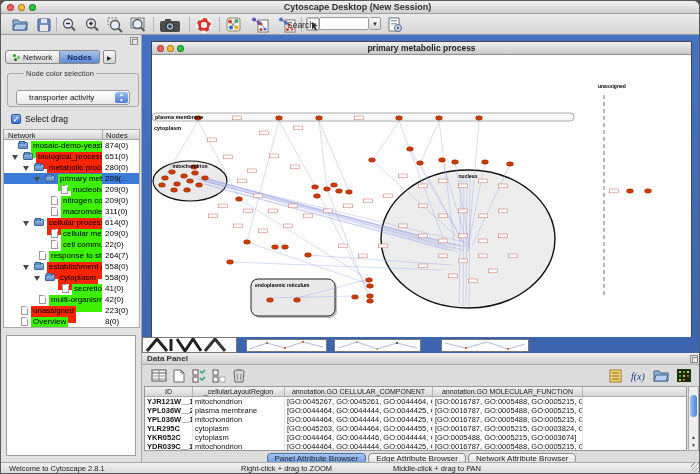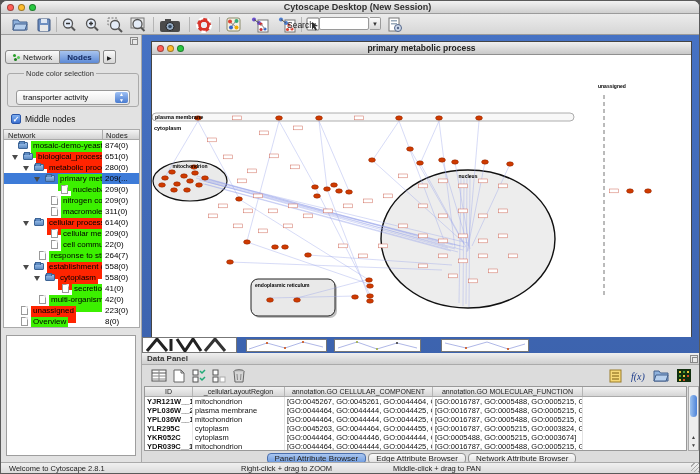--- a/index.html
+++ b/index.html
@@ -38,21 +38,21 @@
   .seg.sel{border-radius:0 3px 3px 0;border-left:none;background:linear-gradient(#a8c4ee,#5d8ad6);font-weight:bold;color:#10275e;}
   #cp-tab-arrow{width:13px;height:14px;border:1px solid #888;border-radius:2px;margin-left:3px;
     background:linear-gradient(#fafafa,#d6d6d6);font-size:6px;color:#222;text-align:center;line-height:14px;}
   .net-glyph{width:7px;height:7px;margin-right:3px;position:relative;}
   .net-glyph i{position:absolute;width:3px;height:3px;border-radius:50%;background:#2ca02c;}
   .net-glyph i:nth-child(2){left:4px;top:2px;background:#57c757;}
   .net-glyph i:nth-child(3){left:1px;top:4px;background:#1e7d1e;}
   #cp-group{position:absolute;left:4px;top:34px;width:132px;height:38px;border:1px solid #aaa;border-radius:3px;}
   #cp-group legend{font-size:7.5px;color:#333;padding:0 2px;margin-left:4px;}
   #combo{position:absolute;left:8px;top:12px;width:114px;height:15px;border:1px solid #999;border-radius:3px;
-    background:linear-gradient(#ffffff,#e9e9e9);font-size:8px;color:#111;padding:2px 0 0 6px;}
+    background:linear-gradient(#ffffff,#e9e9e9);font-size:8px;color:#111;padding:2px 0 0 12px;}
   #combo .stepper{position:absolute;right:1px;top:1px;width:13px;height:11px;border-radius:2px;
     background:linear-gradient(#9ec0f4,#4a7cd0);color:#fff;font-size:5px;line-height:5.5px;text-align:center;}
   #cp-check-row{position:absolute;left:10px;top:78px;height:12px;display:flex;align-items:center;}
   #checkbox{width:10px;height:10px;border-radius:2px;background:linear-gradient(#7fb0f0,#3a6fd0);
     border:1px solid #2a55a8;color:#fff;font-size:8px;line-height:9px;text-align:center;font-weight:bold;}
   #cp-check-row span{font-size:8.5px;color:#111;margin-left:4px;}
   #tree-header{position:absolute;left:2px;top:94px;width:137px;height:11px;background:linear-gradient(#f4f4f4,#d2d2d2);
     border:1px solid #aaa;font-size:7.5px;color:#222;}
   #tree-header .c1{position:absolute;left:4px;top:1px;}
   #tree-header .c2{position:absolute;left:102px;top:1px;}
@@ -259,21 +259,21 @@
     </div>
     <fieldset id="cp-group">
       <legend>Node color selection</legend>
       <div id="combo">
         <span>transporter activity</span>
         <span class="stepper">▲<br>▼</span>
       </div>
     </fieldset>
     <div id="cp-check-row">
       <div id="checkbox">✓</div>
-      <span>Middle nodes</span>
+      <span>Select drag</span>
     </div>
     <div id="tree-header">
       <span class="c1">Network</span>
       <span class="div"></span>
       <span class="c2">Nodes</span>
     </div>
     <div id="tree">
         <div class="tree-row">
           <span class="ic-folder" style="left: 14px;"></span>
           <span class="chip green" style="left: 27px; max-width: 71px;">mosaic-demo-yeast</span>

